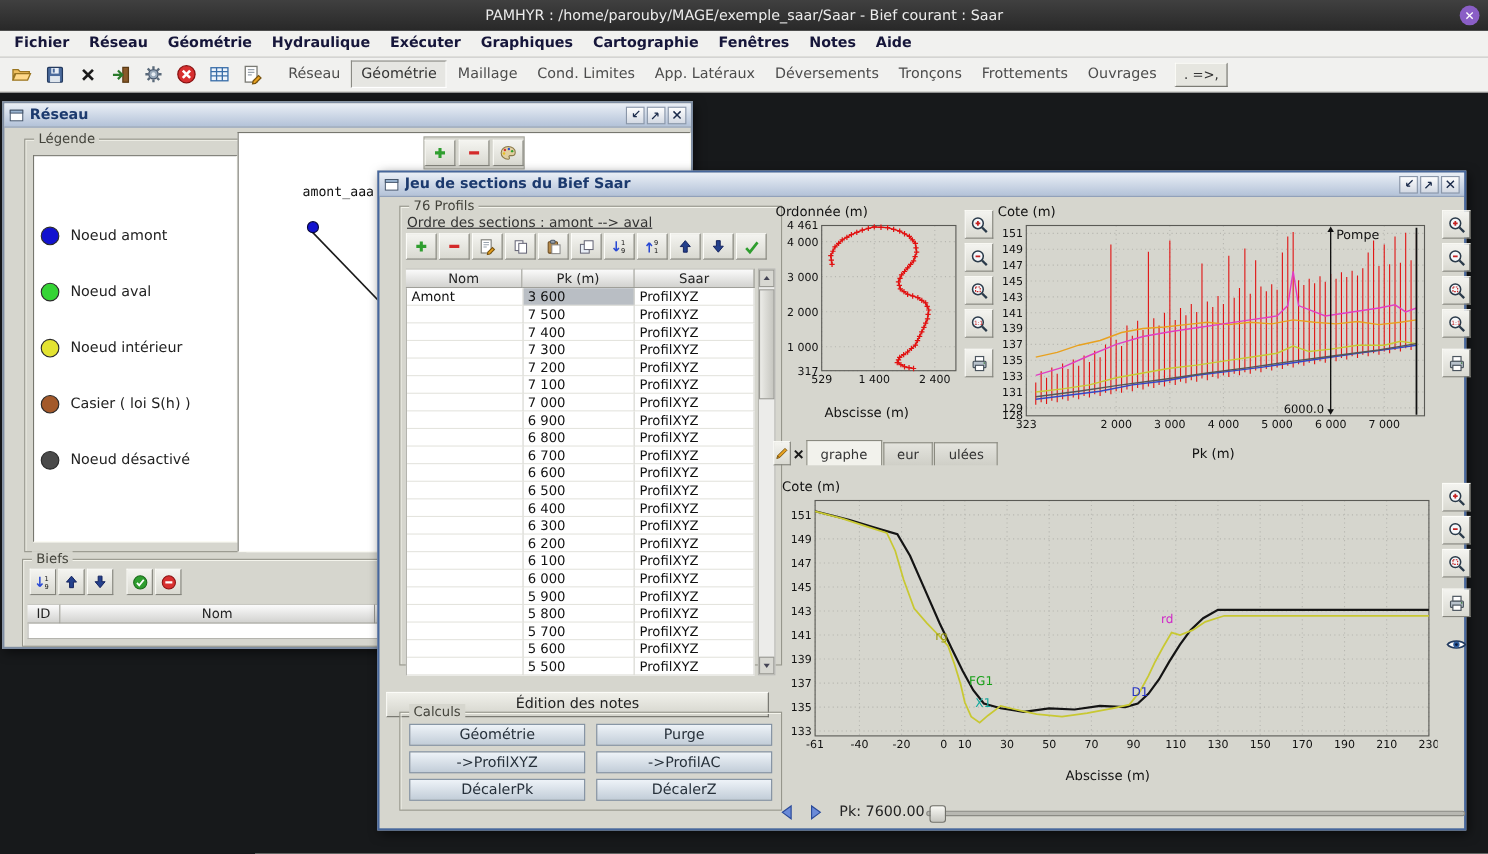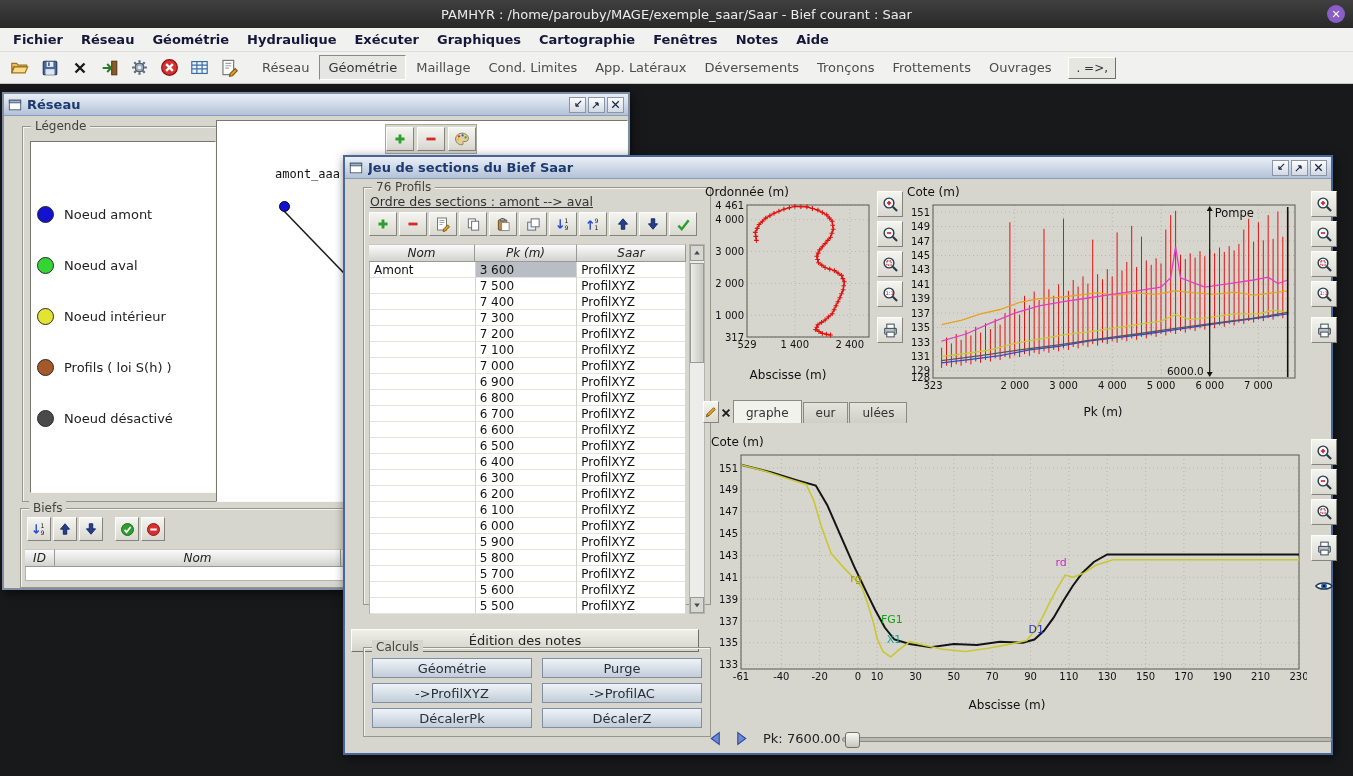--- a/index.html
+++ b/index.html
@@ -36,21 +36,21 @@
   .btn{border:1px solid;border-color:#fcfcf8 #70706a #70706a #fcfcf8;background:linear-gradient(#f0f0ea,#d4d4cc);font-size:13px;color:#222;display:flex;align-items:center;justify-content:center;}
   .icbtn{width:28px;height:24px;border:1px solid;border-color:#fcfcf8 #84847c #84847c #fcfcf8;background:linear-gradient(#f4f4f0,#d9d9d1);display:flex;align-items:center;justify-content:center;}
   .flaticon{display:flex;align-items:center;justify-content:center;}
 
   
   .legend-item{display:flex;align-items:center;gap:10px;height:17px;}
   .legend-dot{width:17px;height:17px;border-radius:50%;border:1px solid #2a2a2a;flex:0 0 17px;}
   .legend-label{font-size:13px;color:#222;white-space:nowrap;}
 
   
-  .sec-header{display:flex;height:18px;font-style:italic;}
+  .sec-header{display:flex;height:18px;}
   .hcell{background:linear-gradient(#fbfbfb,#d2d2cf);border-right:1px solid #9a9a94;border-bottom:1px solid #9a9a94;border-top:1px solid #c8c8c2;font-size:12px;display:flex;align-items:center;justify-content:center;color:#222;}
   .sec-row{display:flex;height:16px;background:#fff;}
   .sec-cell{font-size:12px;padding:0 4px;border-right:1px solid #d4d4ce;border-bottom:1px solid #e4e4de;display:flex;align-items:center;color:#111;overflow:hidden;white-space:nowrap;}
   .c-nom{width:106px;}.c-pk{width:102px;}.c-type{width:109px;}
   .c-pk.sel{background:#b9bec4;}
   .scrollbar{position:absolute;right:0;top:0;width:16px;height:370px;background:#ececea;border:1px solid #b4b4ae;}
   .scroll-arrow{position:absolute;left:0;width:14px;height:16px;background:#d8d8d2;border:1px solid #9a9a94;display:flex;align-items:center;justify-content:center;}
   .scroll-thumb{position:absolute;left:0;width:14px;background:linear-gradient(90deg,#ecece8,#c6c6c0);border:1px solid #9a9a94;}
 
   .calc-grid{position:absolute;left:8px;right:8px;top:10px;bottom:8px;display:grid;grid-template-columns:1fr 1fr;gap:5px 10px;}
@@ -205,21 +205,21 @@
               <div class="legend-item">
                 <span class="legend-dot" style="background: rgb(53, 212, 53);"></span>
                 <span class="legend-label">Noeud aval</span>
               </div>
               <div class="legend-item">
                 <span class="legend-dot" style="background: rgb(227, 227, 50);"></span>
                 <span class="legend-label">Noeud intérieur</span>
               </div>
               <div class="legend-item">
                 <span class="legend-dot" style="background: rgb(163, 89, 42);"></span>
-                <span class="legend-label">Profils ( loi S(h) )</span>
+                <span class="legend-label">Casier ( loi S(h) )</span>
               </div>
               <div class="legend-item">
                 <span class="legend-dot" style="background: rgb(74, 74, 74);"></span>
                 <span class="legend-label">Noeud désactivé</span>
               </div>
             </div>
         </div>
       </div>
 
       <div class="sunken" style="position:absolute;left:212px;top:4px;width:412px;height:382px;">

